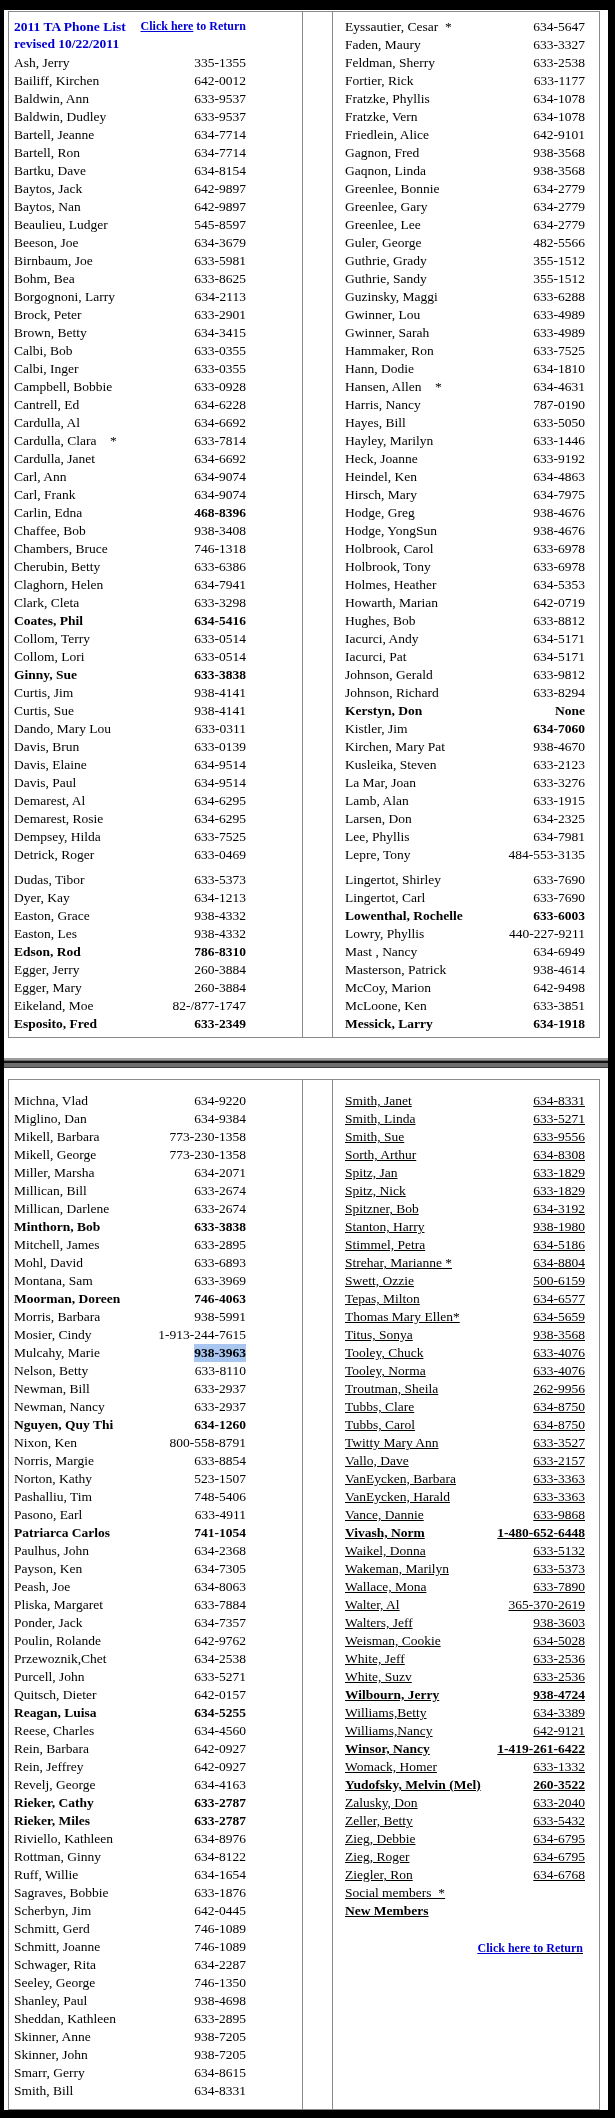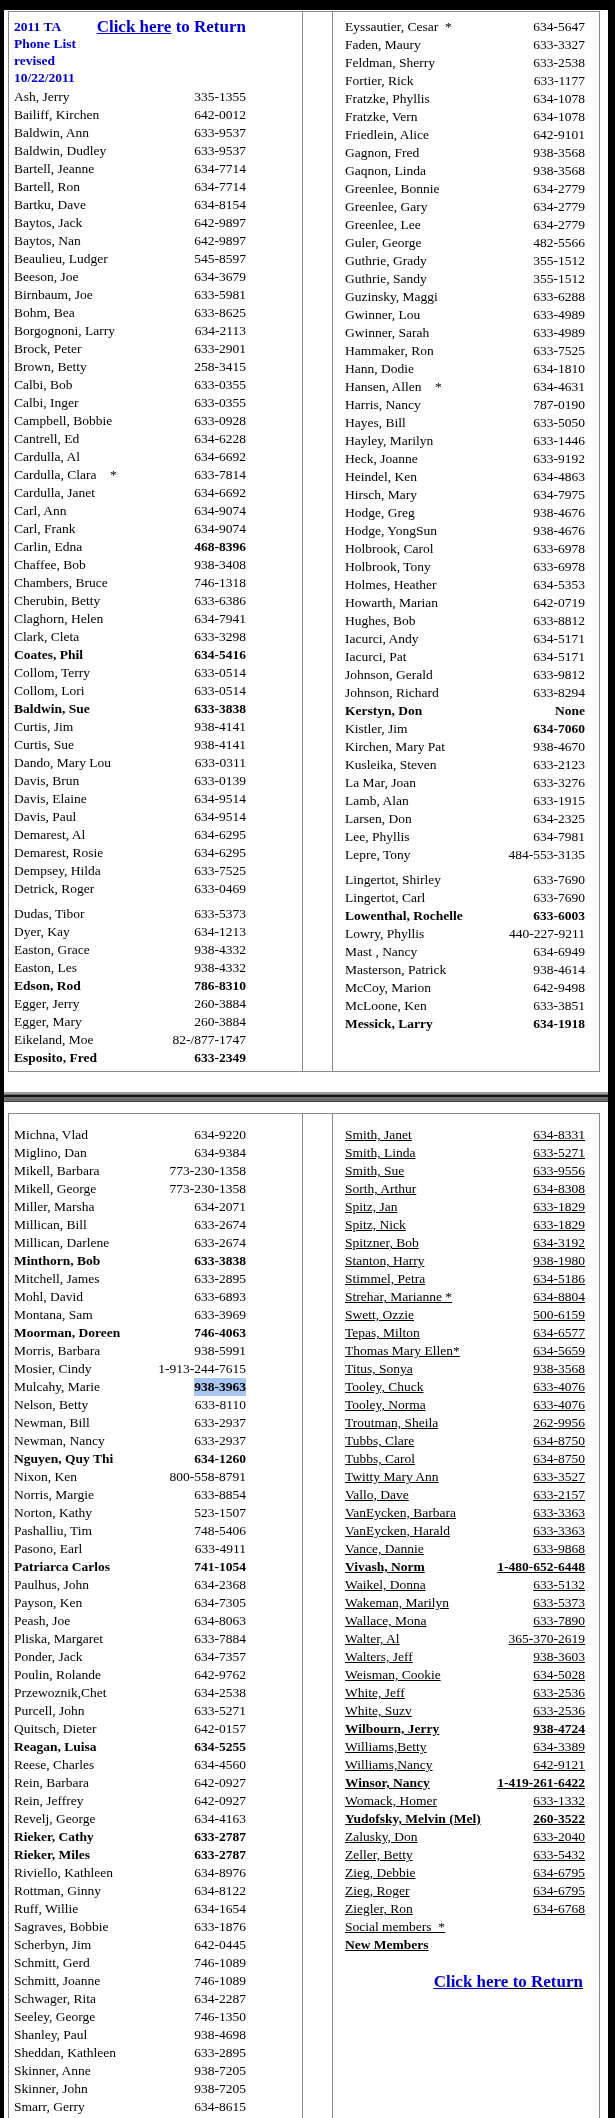--- a/index.html
+++ b/index.html
@@ -20,21 +20,21 @@
   .nm { white-space:pre; }
   .b { font-weight:bold; }
   .pb { font-weight:bold; }
   .gap { margin-top:7px; }
   .hl { background: var(--hl, #a8c6f0); }
   .title-row { display:flex; justify-content:space-between; align-items:flex-start;
                width:232px; color:var(--accent,#0000d4); font-weight:bold;
                font-size:13.5px; line-height:17px; margin-bottom:2px; }
   .title-block { white-space:pre-line; }
   a.rl { color:var(--accent,#0000d4); font-weight:bold; text-decoration:none; cursor:pointer;
-         font-size:17px; white-space:pre; }
+         font-size:12px; white-space:pre; }
   .ul { text-decoration:underline; }
   .divider-wrap { margin:20px 0 11px 0; }
   .divider { height:10px; background:#6e6e6e; border-top:2px solid #9d9d9d;
              border-bottom:1px solid #3f3f3f; position:relative; }
   .divider::after { content:""; position:absolute; left:0; right:0; top:1px; height:2px; background:#141414; }
   .footer { text-align:right; margin-top:18px; padding-right:2px; }
 </style>
 </head>
 <body style="--accent: #0000d4; --hl: #a8c6f0;">
 
@@ -103,21 +103,21 @@
           <div class="row">
             <span class="nm">Borgognoni, Larry</span>
             <span class="ph">634-2113</span>
           </div>
           <div class="row">
             <span class="nm">Brock, Peter</span>
             <span class="ph">633-2901</span>
           </div>
           <div class="row">
             <span class="nm">Brown, Betty</span>
-            <span class="ph">258-3415</span>
+            <span class="ph">634-3415</span>
           </div>
           <div class="row">
             <span class="nm">Calbi, Bob</span>
             <span class="ph">633-0355</span>
           </div>
           <div class="row">
             <span class="nm">Calbi, Inger</span>
             <span class="ph">633-0355</span>
           </div>
           <div class="row">
@@ -178,21 +178,21 @@
           </div>
           <div class="row">
             <span class="nm">Collom, Terry</span>
             <span class="ph">633-0514</span>
           </div>
           <div class="row">
             <span class="nm">Collom, Lori</span>
             <span class="ph">633-0514</span>
           </div>
           <div class="row b">
-            <span class="nm">Baldwin, Sue</span>
+            <span class="nm">Ginny, Sue</span>
             <span class="ph pb">633-3838</span>
           </div>
           <div class="row">
             <span class="nm">Curtis, Jim</span>
             <span class="ph">938-4141</span>
           </div>
           <div class="row">
             <span class="nm">Curtis, Sue</span>
             <span class="ph">938-4141</span>
           </div>

